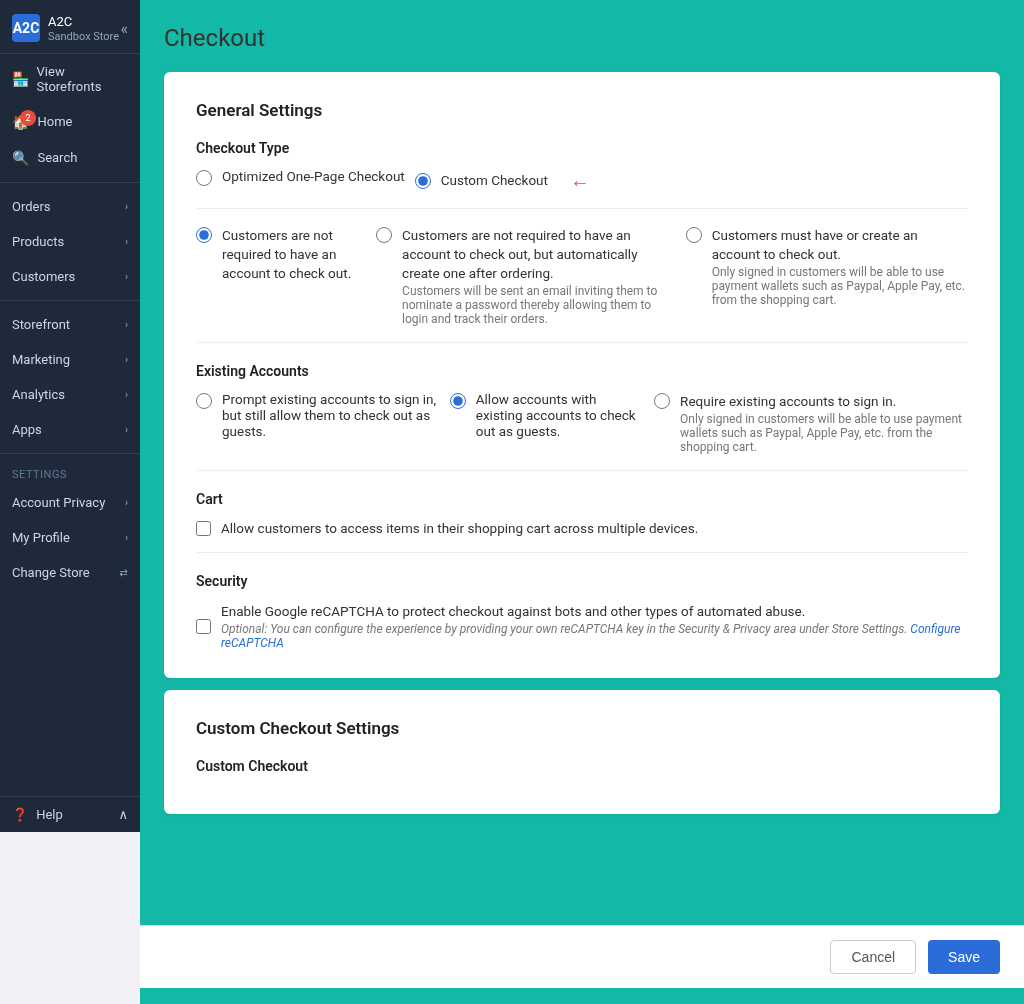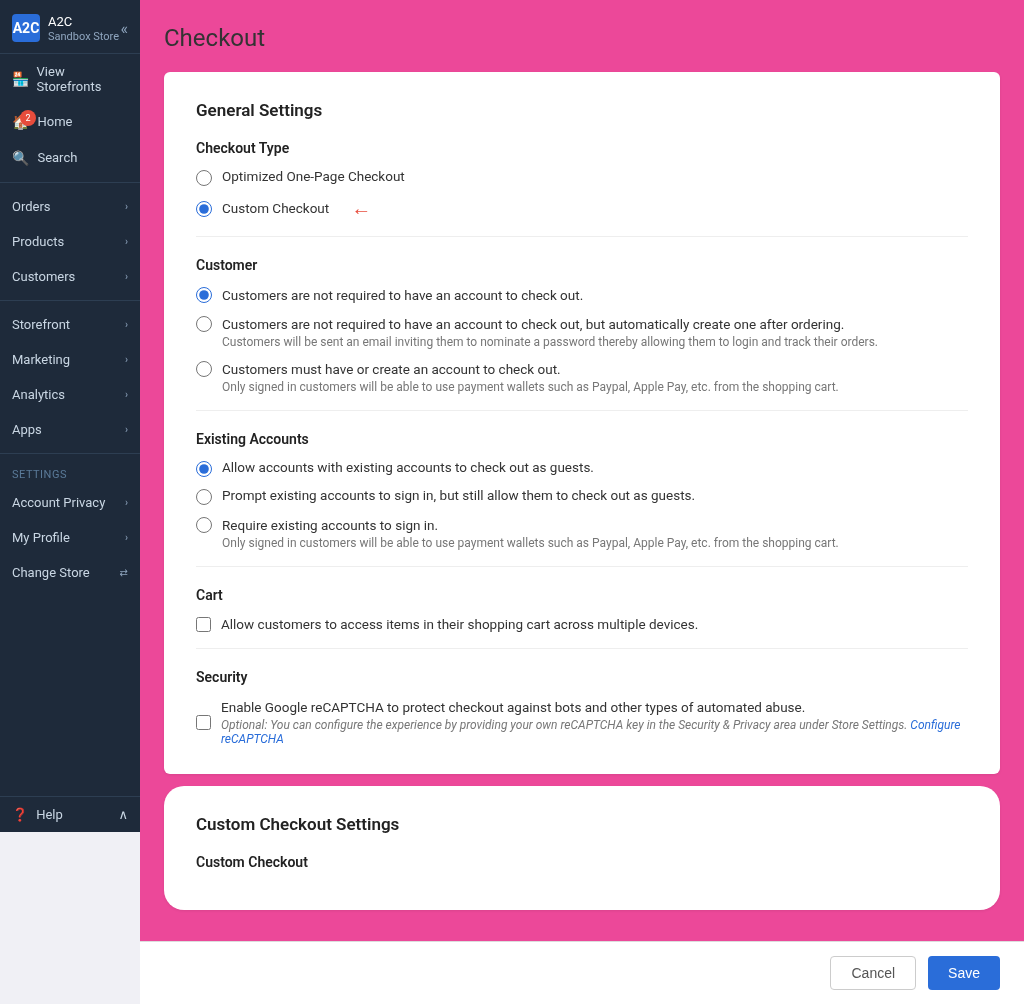--- a/index.html
+++ b/index.html
@@ -73,21 +73,21 @@
       color: #c9d6e3;
       cursor: pointer;
       display: flex; align-items: center; gap: 8px;
       justify-content: space-between;
     }
     .sidebar-footer .left { display: flex; align-items: center; gap: 8px; }
 
     
     #main {
       flex: 1;
-      background: #ec4899;
+      background: #14b8a6;
       overflow-y: auto;
       padding: 24px 24px 24px;
       position: relative;
     }
     .page-title {
       font-size: 24px;
       font-weight: 400;
       color: #333;
       margin-bottom: 20px;
     }
@@ -106,21 +106,21 @@
     }
     .subsection-title {
       font-size: 14px;
       font-weight: 600;
       color: #222;
       margin-bottom: 12px;
       margin-top: 20px;
     }
     .subsection-title:first-of-type { margin-top: 0; }
 
-    .radio-group { display: flex; flex-direction: column; gap: 10px; margin-bottom: 8px; }
+    .radio-group { display: flex; flex-direction: row; gap: 10px; margin-bottom: 8px; }
     .radio-item { display: flex; align-items: flex-start; gap: 10px; }
     .radio-item input[type="radio"] { margin-top: 2px; accent-color: #2a6dd9; width: 16px; height: 16px; cursor: pointer; flex-shrink: 0; }
     .radio-label { font-size: 13.5px; color: #333; }
     .radio-sublabel { font-size: 12px; color: #777; margin-top: 2px; }
 
     .checkbox-group { display: flex; flex-direction: column; gap: 10px; }
     .checkbox-item { display: flex; align-items: center; gap: 10px; }
     .checkbox-item input[type="checkbox"] { margin-top: 2px; width: 15px; height: 15px; cursor: pointer; flex-shrink: 0; }
     .checkbox-label { font-size: 13.5px; color: #333; }
     .checkbox-sublabel { font-size: 12px; color: #777; margin-top: 2px; font-style: italic; }
@@ -131,21 +131,21 @@
       color: #e74c3c;
       font-size: 20px;
       vertical-align: middle;
     }
 
     .configure-link { color: #2a6dd9; text-decoration: none; font-size: 12px; }
 
     
     .footer-actions {
       position: fixed;
-      bottom: 0;
+      bottom: 16px;
       right: 0;
       left: 140px;
       background: #fff;
       border-top: 1px solid #ddd;
       padding: 14px 24px;
       display: flex;
       justify-content: flex-end;
       gap: 12px;
       z-index: 100;
     }
@@ -285,21 +285,20 @@
       </div>
       <div class="radio-item" style="align-items:center;">
         <input type="radio" name="checkout_type" id="custom" checked="" style="">
         <label class="radio-label" for="custom">Custom Checkout</label>
         <span class="arrow-indicator">←</span>
       </div>
     </div>
 
     <div class="divider-line"></div>
 
-    <div class="subsection-title">Customer</div>
     <div class="radio-group">
       <div class="radio-item">
         <input type="radio" name="customer_account" id="not-required" checked="" style="">
         <div>
           <label class="radio-label" for="not-required">Customers are not required to have an account to check out.</label>
         </div>
       </div>
       <div class="radio-item">
         <input type="radio" name="customer_account" id="auto-create" style="">
         <div>
@@ -314,26 +313,26 @@
           <div class="radio-sublabel">Only signed in customers will be able to use payment wallets such as Paypal, Apple Pay, etc. from the shopping cart.</div>
         </div>
       </div>
     </div>
 
     <div class="divider-line"></div>
 
     <div class="subsection-title">Existing Accounts</div>
     <div class="radio-group">
       <div class="radio-item">
+        <input type="radio" name="existing_accounts" id="prompt-signin" style="">
+        <label class="radio-label" for="prompt-signin">Prompt existing accounts to sign in, but still allow them to check out as guests.</label>
+      </div>
+      <div class="radio-item">
         <input type="radio" name="existing_accounts" id="allow-guest" checked="" style="">
         <label class="radio-label" for="allow-guest">Allow accounts with existing accounts to check out as guests.</label>
-      </div>
-      <div class="radio-item">
-        <input type="radio" name="existing_accounts" id="prompt-signin" style="">
-        <label class="radio-label" for="prompt-signin">Prompt existing accounts to sign in, but still allow them to check out as guests.</label>
       </div>
       <div class="radio-item">
         <input type="radio" name="existing_accounts" id="require-signin" style="">
         <div>
           <label class="radio-label" for="require-signin">Require existing accounts to sign in.</label>
           <div class="radio-sublabel">Only signed in customers will be able to use payment wallets such as Paypal, Apple Pay, etc. from the shopping cart.</div>
         </div>
       </div>
     </div>
 
@@ -357,21 +356,21 @@
           <label class="checkbox-label" for="recaptcha">Enable Google reCAPTCHA to protect checkout against bots and other types of automated abuse.</label>
           <div class="checkbox-sublabel">
             <span>Optional: You can configure the experience by providing your own reCAPTCHA key in the Security &amp; Privacy area under Store Settings.</span>
             <a href="#" class="configure-link">Configure reCAPTCHA</a>
           </div>
         </div>
       </div>
     </div>
   </div>
 
-  <div class="card" style="margin-bottom: 70px; border-radius: 20px;">
+  <div class="card" style="margin-bottom: 70px;">
     <div class="section-title">Custom Checkout Settings</div>
     <div class="subsection-title">Custom Checkout</div>
   </div>
 
   <div class="footer-actions">
     <button class="btn btn-cancel">Cancel</button>
     <button class="btn btn-save">Save</button>
   </div>
 </div>
 

